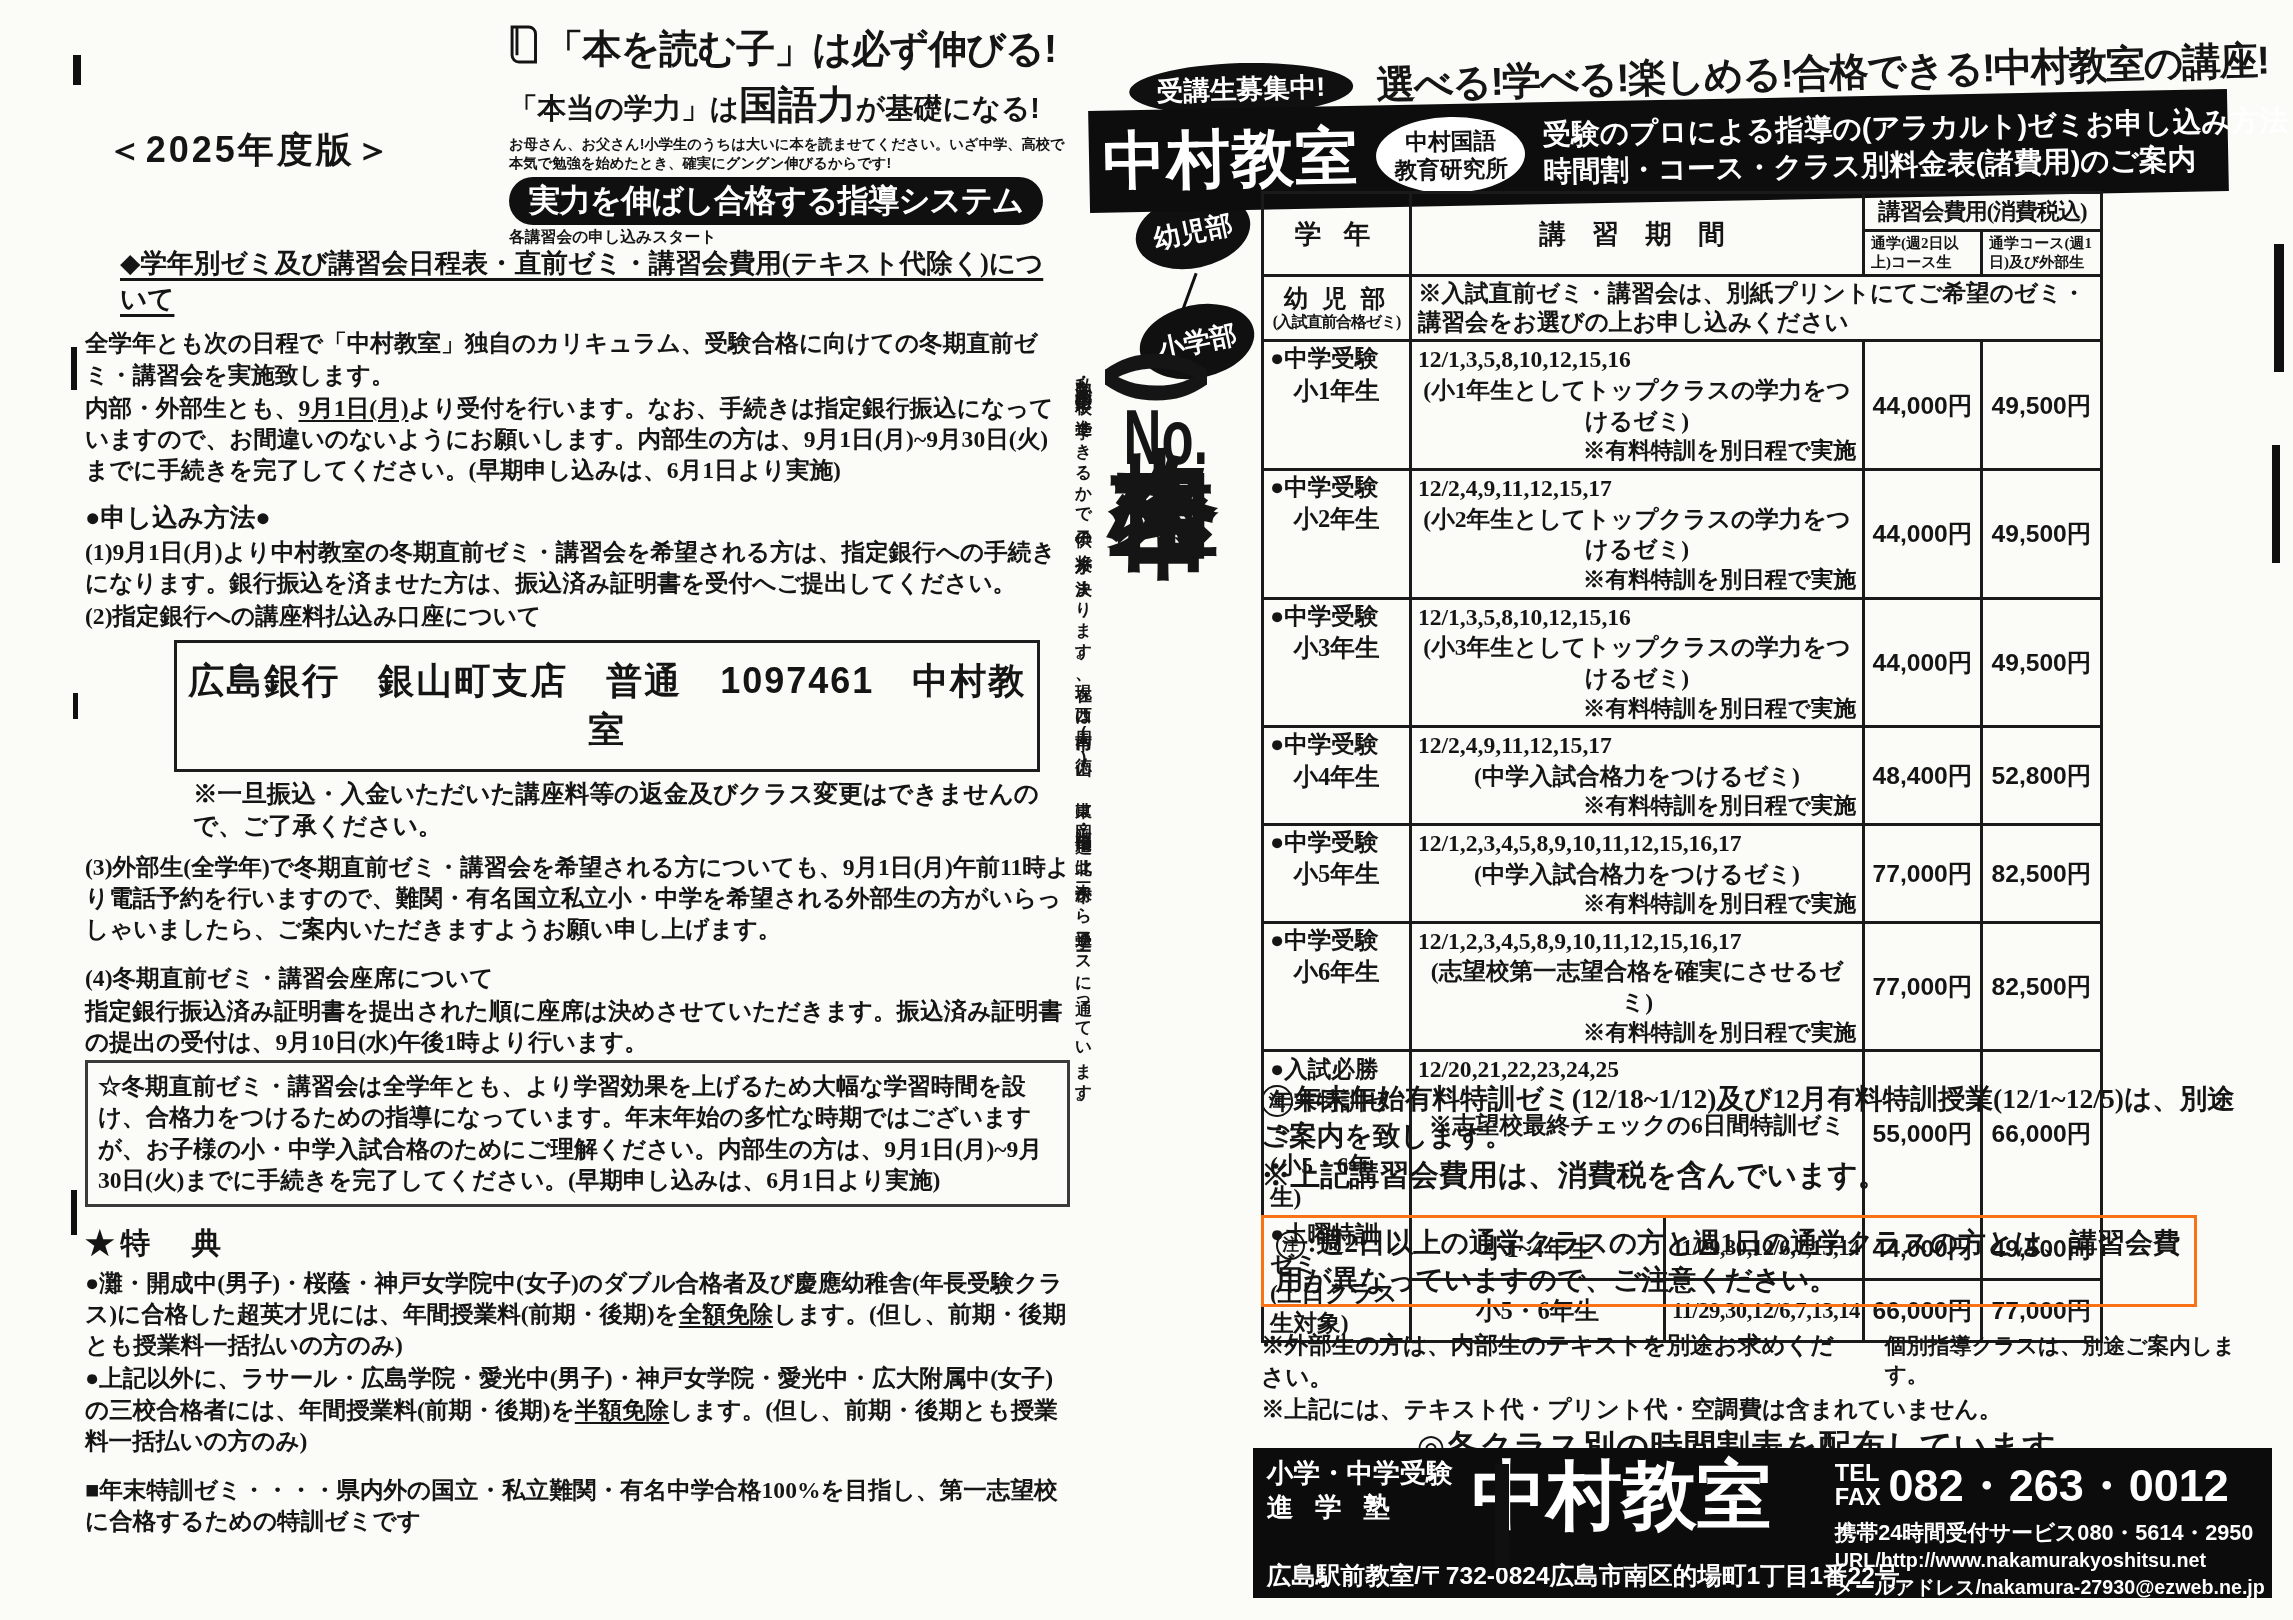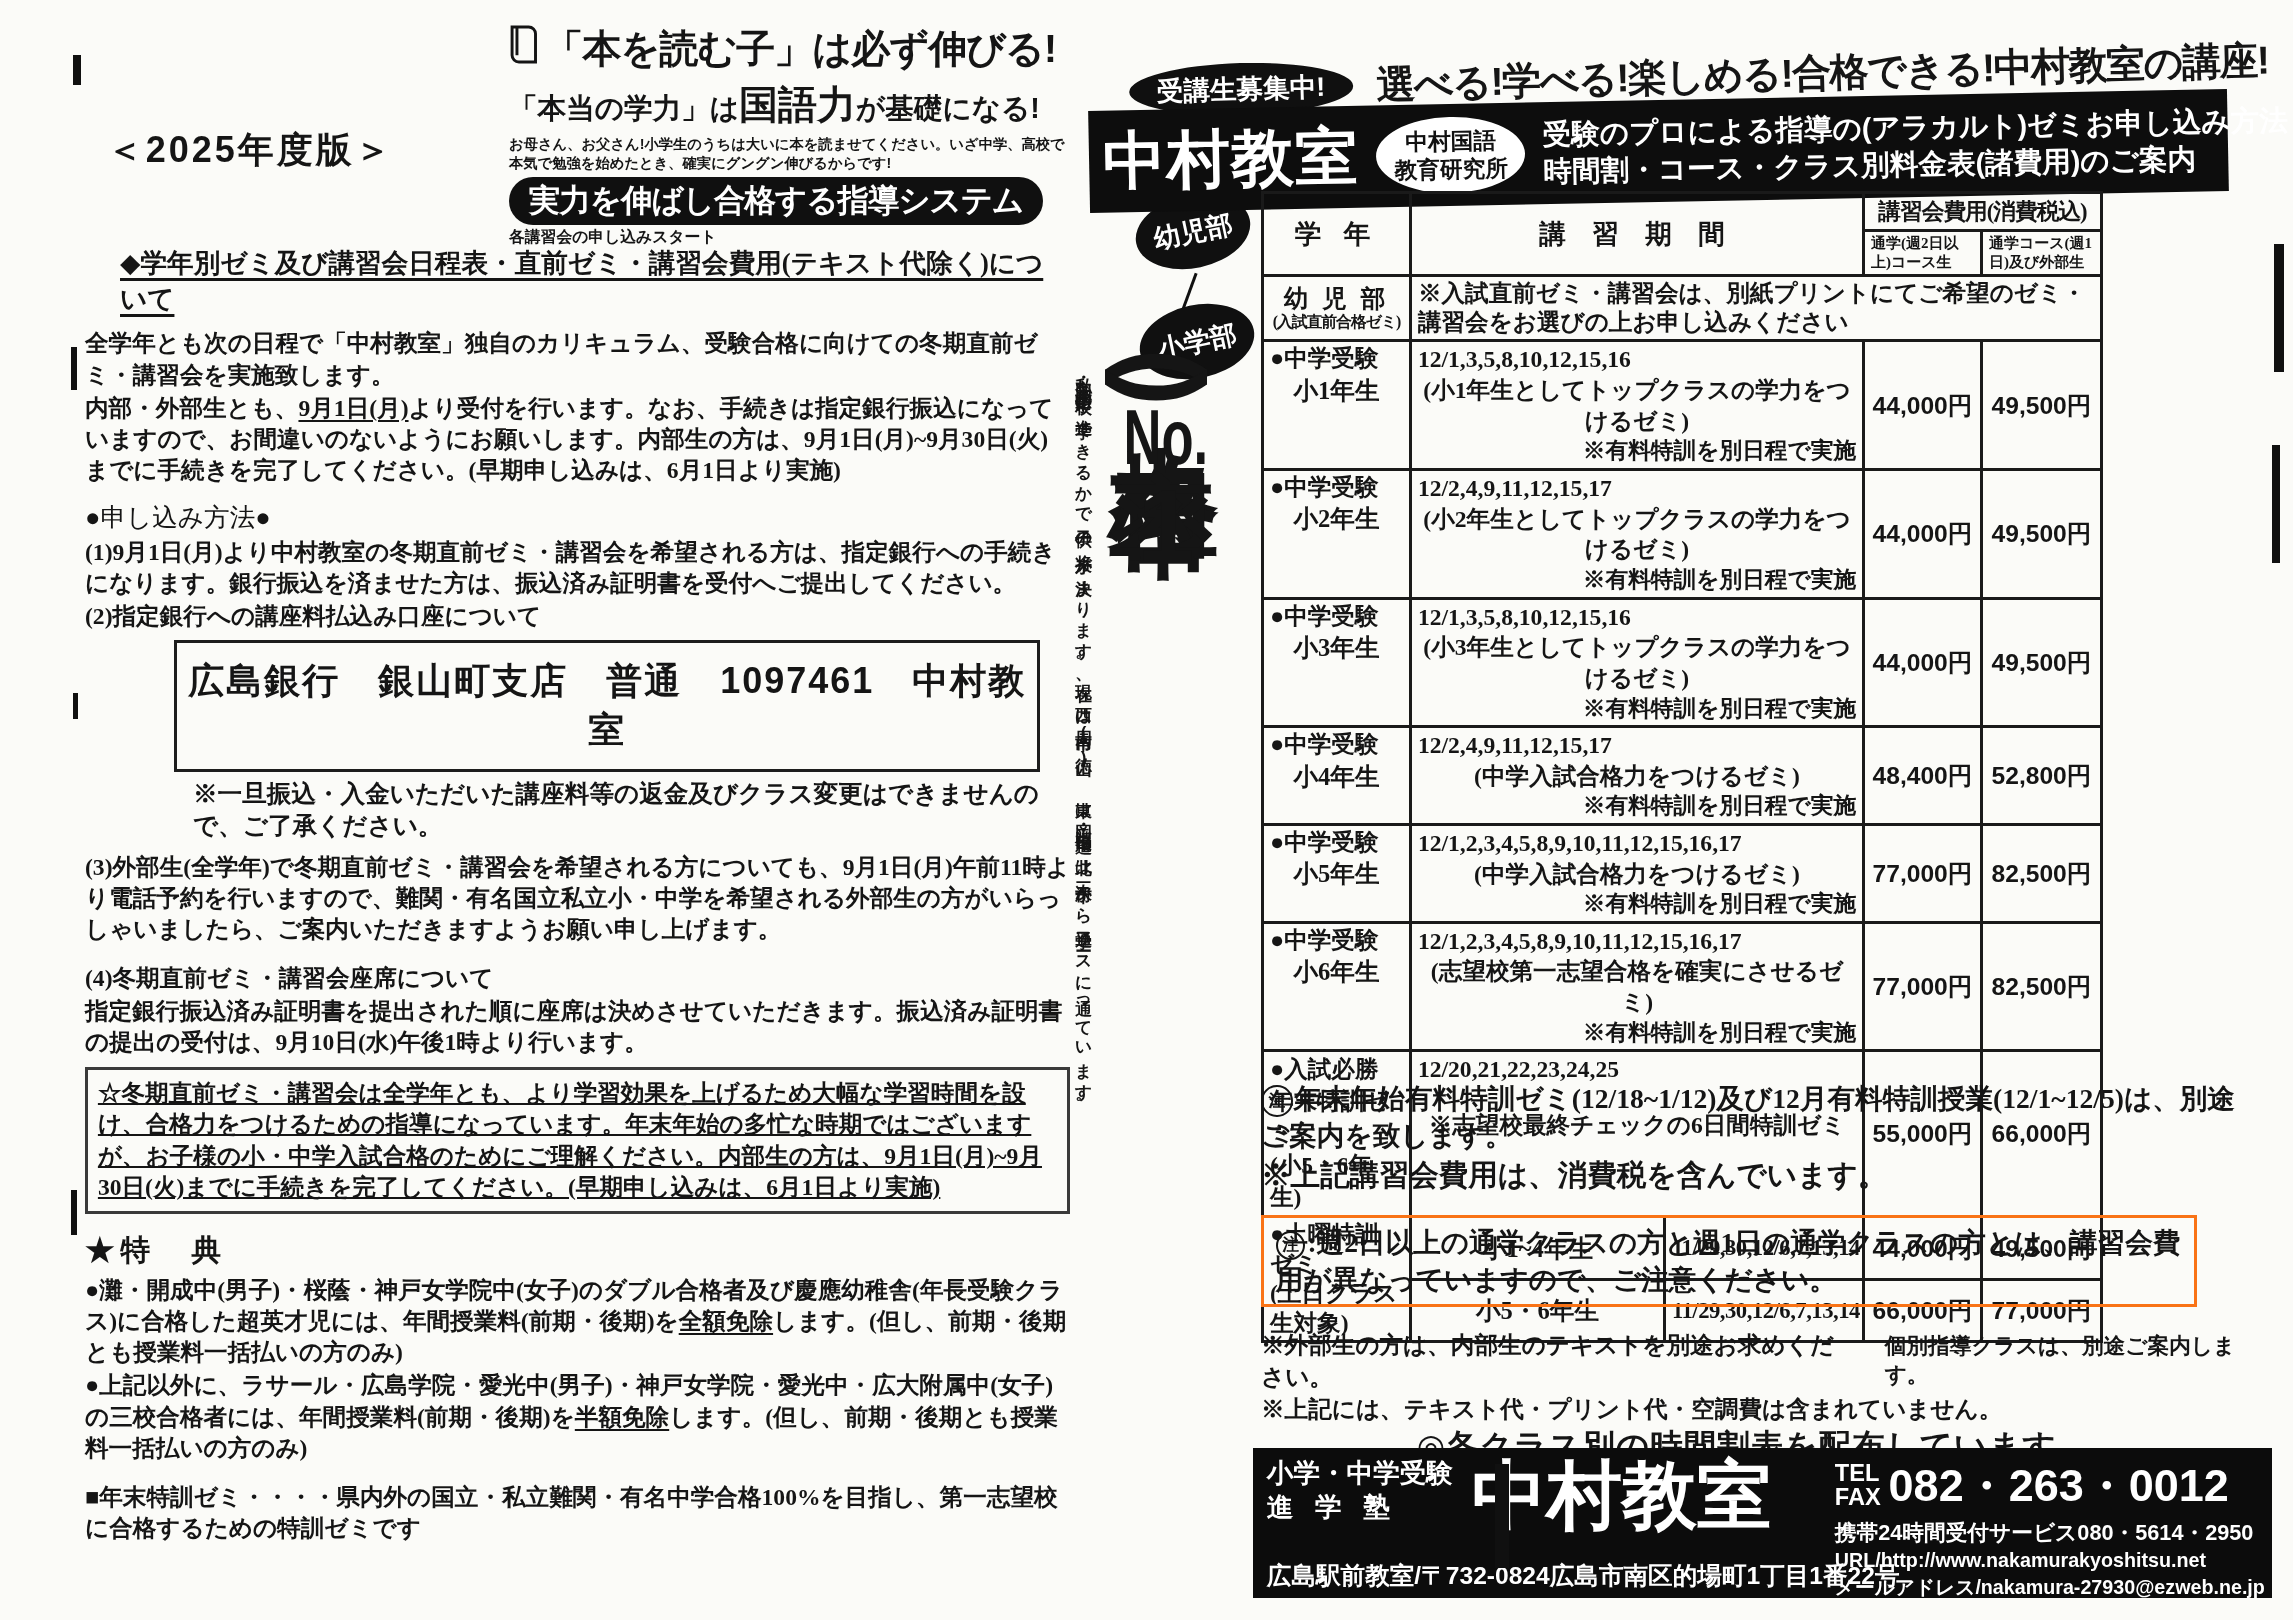--- a/index.html
+++ b/index.html
@@ -20,26 +20,26 @@
   .slogan-small{font-size:14.3px;font-weight:bold;line-height:1.35;margin-top:3px;}
   .slogan-pill{display:inline-block;background:#101010;color:#fff;border-radius:29.6px;
                font-size:31.5px;font-weight:900;padding:3px 19.7px;margin-top:3.9px;letter-spacing:-1px;}
   .slogan-start{font-size:15.8px;font-weight:bold;margin-top:2px;}
   .title-box{border:3.9px solid #1d1d1d;margin:3.9px 7.9px 0 7.9px;padding:7.9px 3.9px;text-align:center;
              font-size:38px;font-weight:900;letter-spacing:0px;}
   .subtitle{font-size:26.6px;font-weight:bold;margin:21.7px 0 11.8px 35px;
             text-decoration:underline;text-decoration-thickness:2.5px;text-underline-offset:5.9px;}
   .body-p{font-size:23.6px;line-height:1.32;margin:2px 0;font-weight:600;}
   .mt10{margin-top:9.9px;} .mt18{margin-top:17.7px;} .mt22{margin-top:21.7px;}
-  .sec-head{font-size:25.6px;font-weight:normal;margin:13.8px 0 2px 0;}
+  .sec-head{font-size:25.6px;font-weight:bold;margin:13.8px 0 2px 0;}
   .bank-box{border:3px solid #1d1d1d;margin:7.9px 29.6px 5.9px 89px;padding:13.8px 5.9px;text-align:center;
             font-size:36px;font-weight:900;letter-spacing:2px;font-family:"Liberation Sans","DejaVu Sans",sans-serif;}
   .bank-note{font-size:24.6px;font-weight:bold;line-height:1.3;margin:0 0 5.9px 108px;}
   .star-box{border:3px solid #3a3a3a;padding:7.9px 9.9px;font-size:23.6px;line-height:1.33;
-            font-weight:600;margin:9px 0 0 0;text-decoration:underline;}
+            font-weight:600;margin:2px 0 0 0;}
   .benefits-h{font-size:29.6px;font-weight:900;letter-spacing:5.9px;margin:15.8px 0 3.9px 0;}
   .maru{display:inline-flex;align-items:center;justify-content:center;width:25.6px;height:25.6px;
         border:2px solid #151515;border-radius:50%;font-size:16.7px;font-weight:bold;
         vertical-align:2px;margin-right:2px;flex:none;}
 
   
   .v-note{position:absolute;left:1072px;top:364px;height:1167px;writing-mode:vertical-rl;
           text-orientation:upright;font-size:16.7px;letter-spacing:2px;font-weight:600;
           font-family:"Liberation Sans","DejaVu Sans",sans-serif;}
   .badge{position:absolute;background:#101010;color:#fff;border-radius:50%;width:116px;height:73px;

